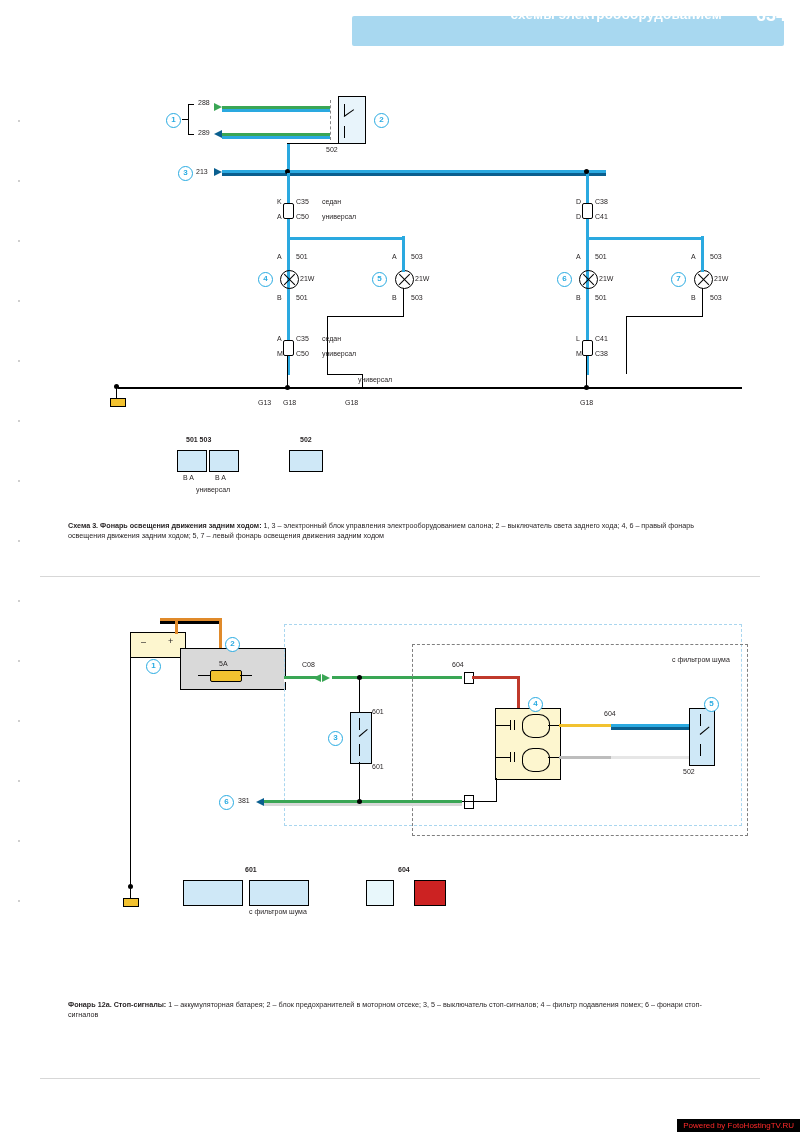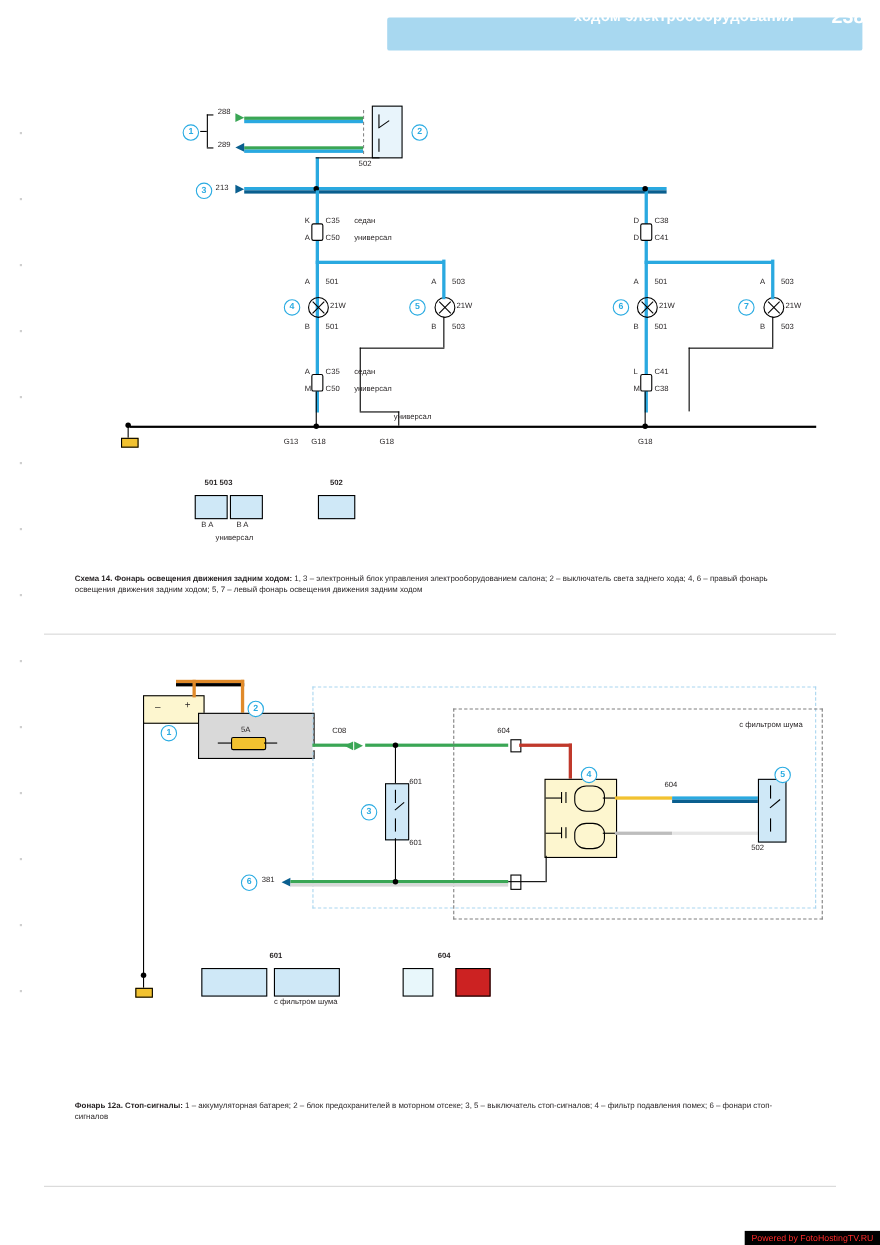--- a/index.html
+++ b/index.html
@@ -45,22 +45,22 @@
 
   .spine{position:absolute;left:18px;top:120px;width:2px;height:820px;}
   .spine i{position:absolute;left:0;width:2px;height:2px;background:#cfcfcf;}
 </style>
 </head>
 <body>
 
 <div class="page">
 
   <div class="hdr"></div>
-  <div class="hdr-title">ходом электрооборудования</div>
-  <div class="hdr-page">238</div>
+  <div class="hdr-title">схемы электрооборудованием</div>
+  <div class="hdr-page">634</div>
 
   <div class="spine">
     <i style="top:0"></i>
       <i style="top:60px"></i>
       <i style="top:120px"></i>
       <i style="top:180px"></i>
     <i style="top:240px"></i>
       <i style="top:300px"></i>
       <i style="top:360px"></i>
       <i style="top:420px"></i>
@@ -206,21 +206,21 @@
     <div class="box" style="left:177px;top:450px;width:28px;height:20px;background:#cfe8f7;"></div>
     <div class="box" style="left:209px;top:450px;width:28px;height:20px;background:#cfe8f7;"></div>
     <div class="t" style="left:183px;top:474px;">B   A</div>
     <div class="t" style="left:215px;top:474px;">B   A</div>
     <div class="t" style="left:196px;top:486px;">универсал</div>
 
     <div class="t tb" style="left:300px;top:436px;">502</div>
     <div class="box" style="left:289px;top:450px;width:32px;height:20px;background:#cfe8f7;"></div>
 
     <div class="cap" style="left:68px;top:521px;">
-      <b>Схема 14. Фонарь освещения движения задним ходом:</b><span> 1, 3 – электронный блок управления электрооборудованием салона; 2 – выключатель света заднего хода; 4, 6 – правый фонарь освещения движения задним ходом; 5, 7 – левый фонарь освещения движения задним ходом</span>
+      <b>Схема 3. Фонарь освещения движения задним ходом:</b><span> 1, 3 – электронный блок управления электрооборудованием салона; 2 – выключатель света заднего хода; 4, 6 – правый фонарь освещения движения задним ходом; 5, 7 – левый фонарь освещения движения задним ходом</span>
     </div>
   </div>
 
   <div class="rule" style="left:40px;top:576px;width:720px;"></div>
 
   <div>
 
     <div class="box" style="left:130px;top:632px;width:54px;height:24px;background:#fdf6cf;"></div>
     <div class="t" style="left:141px;top:638px;font-size:9px;">–</div>
     <div class="t" style="left:168px;top:637px;font-size:9px;">+</div>

